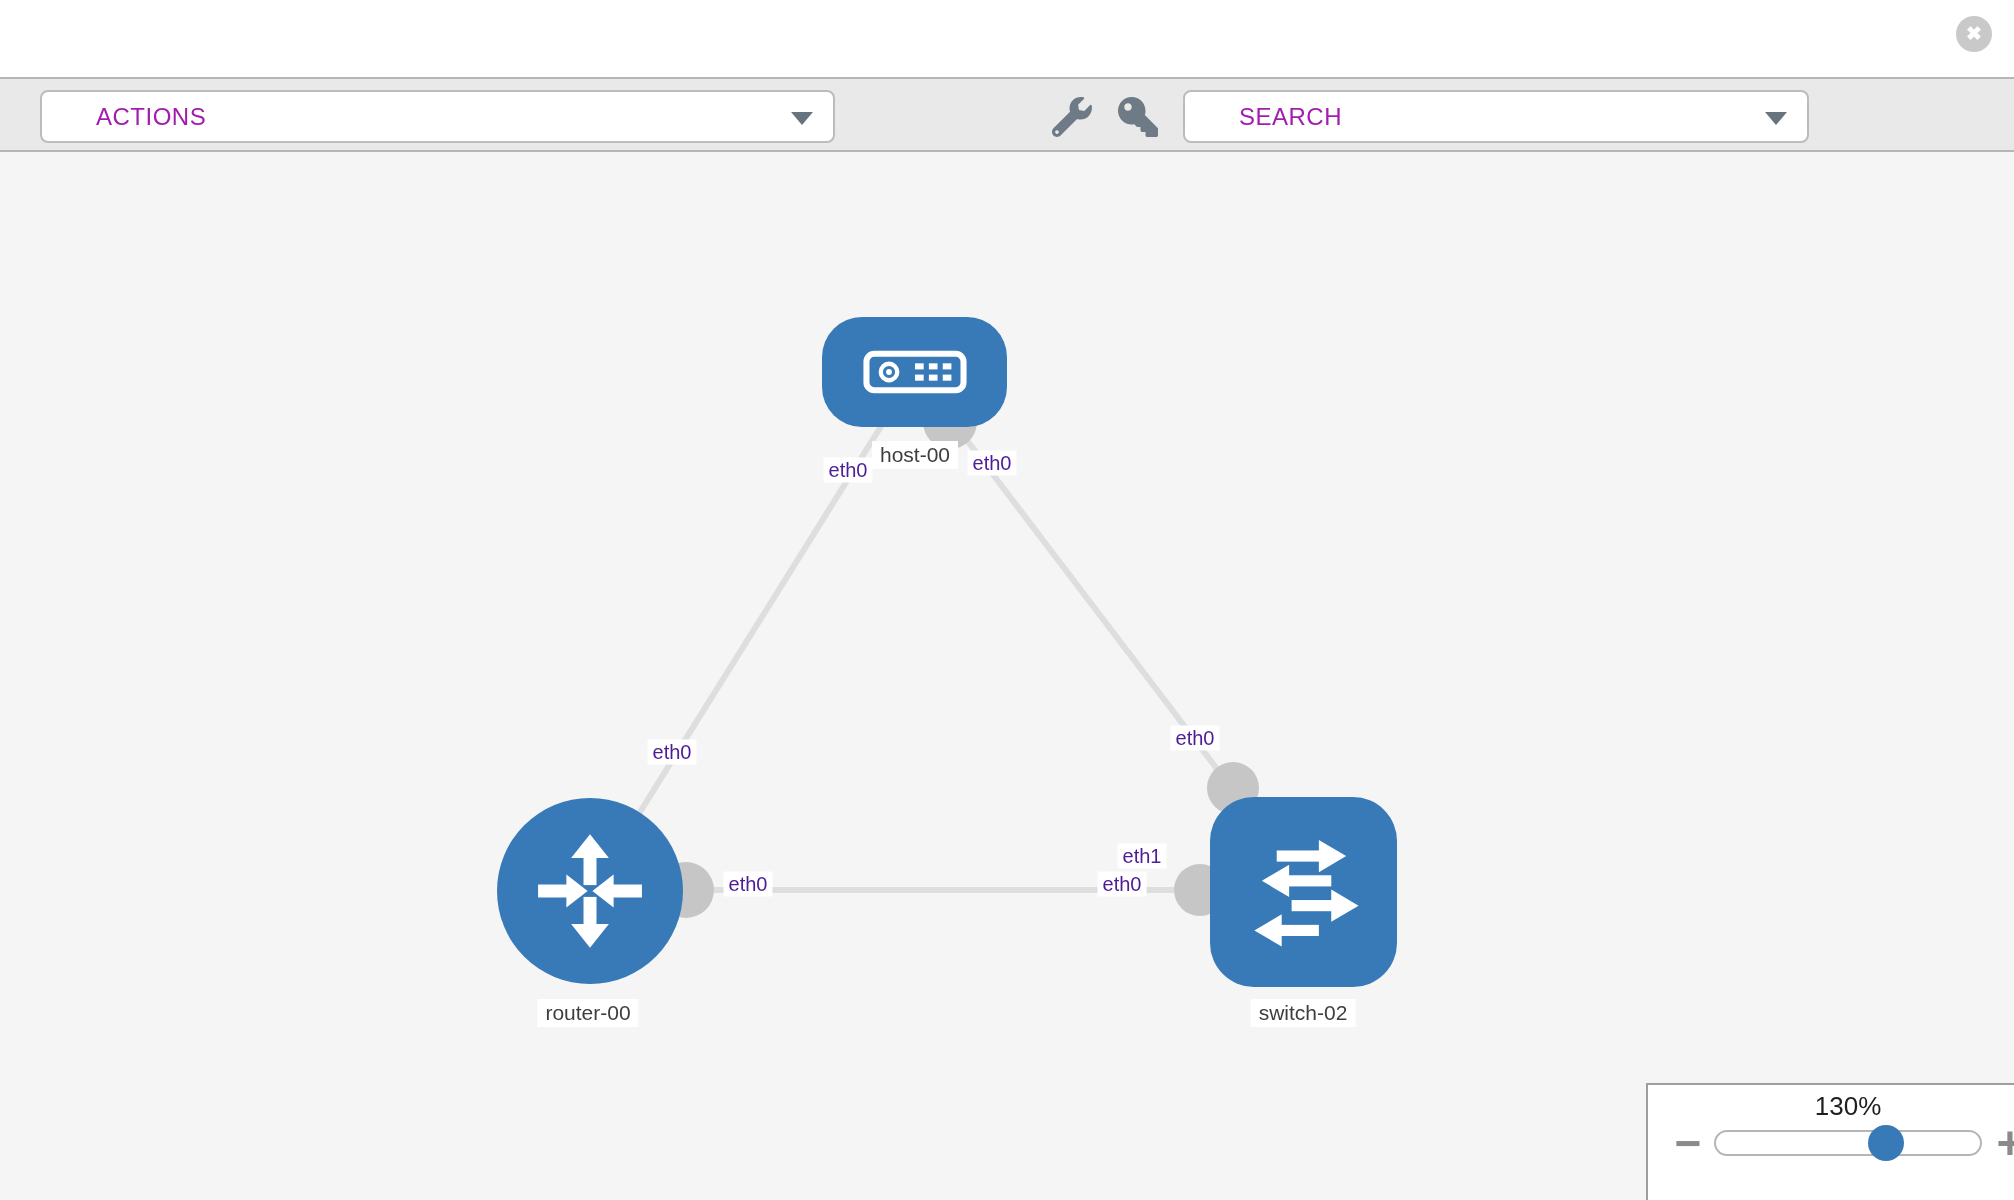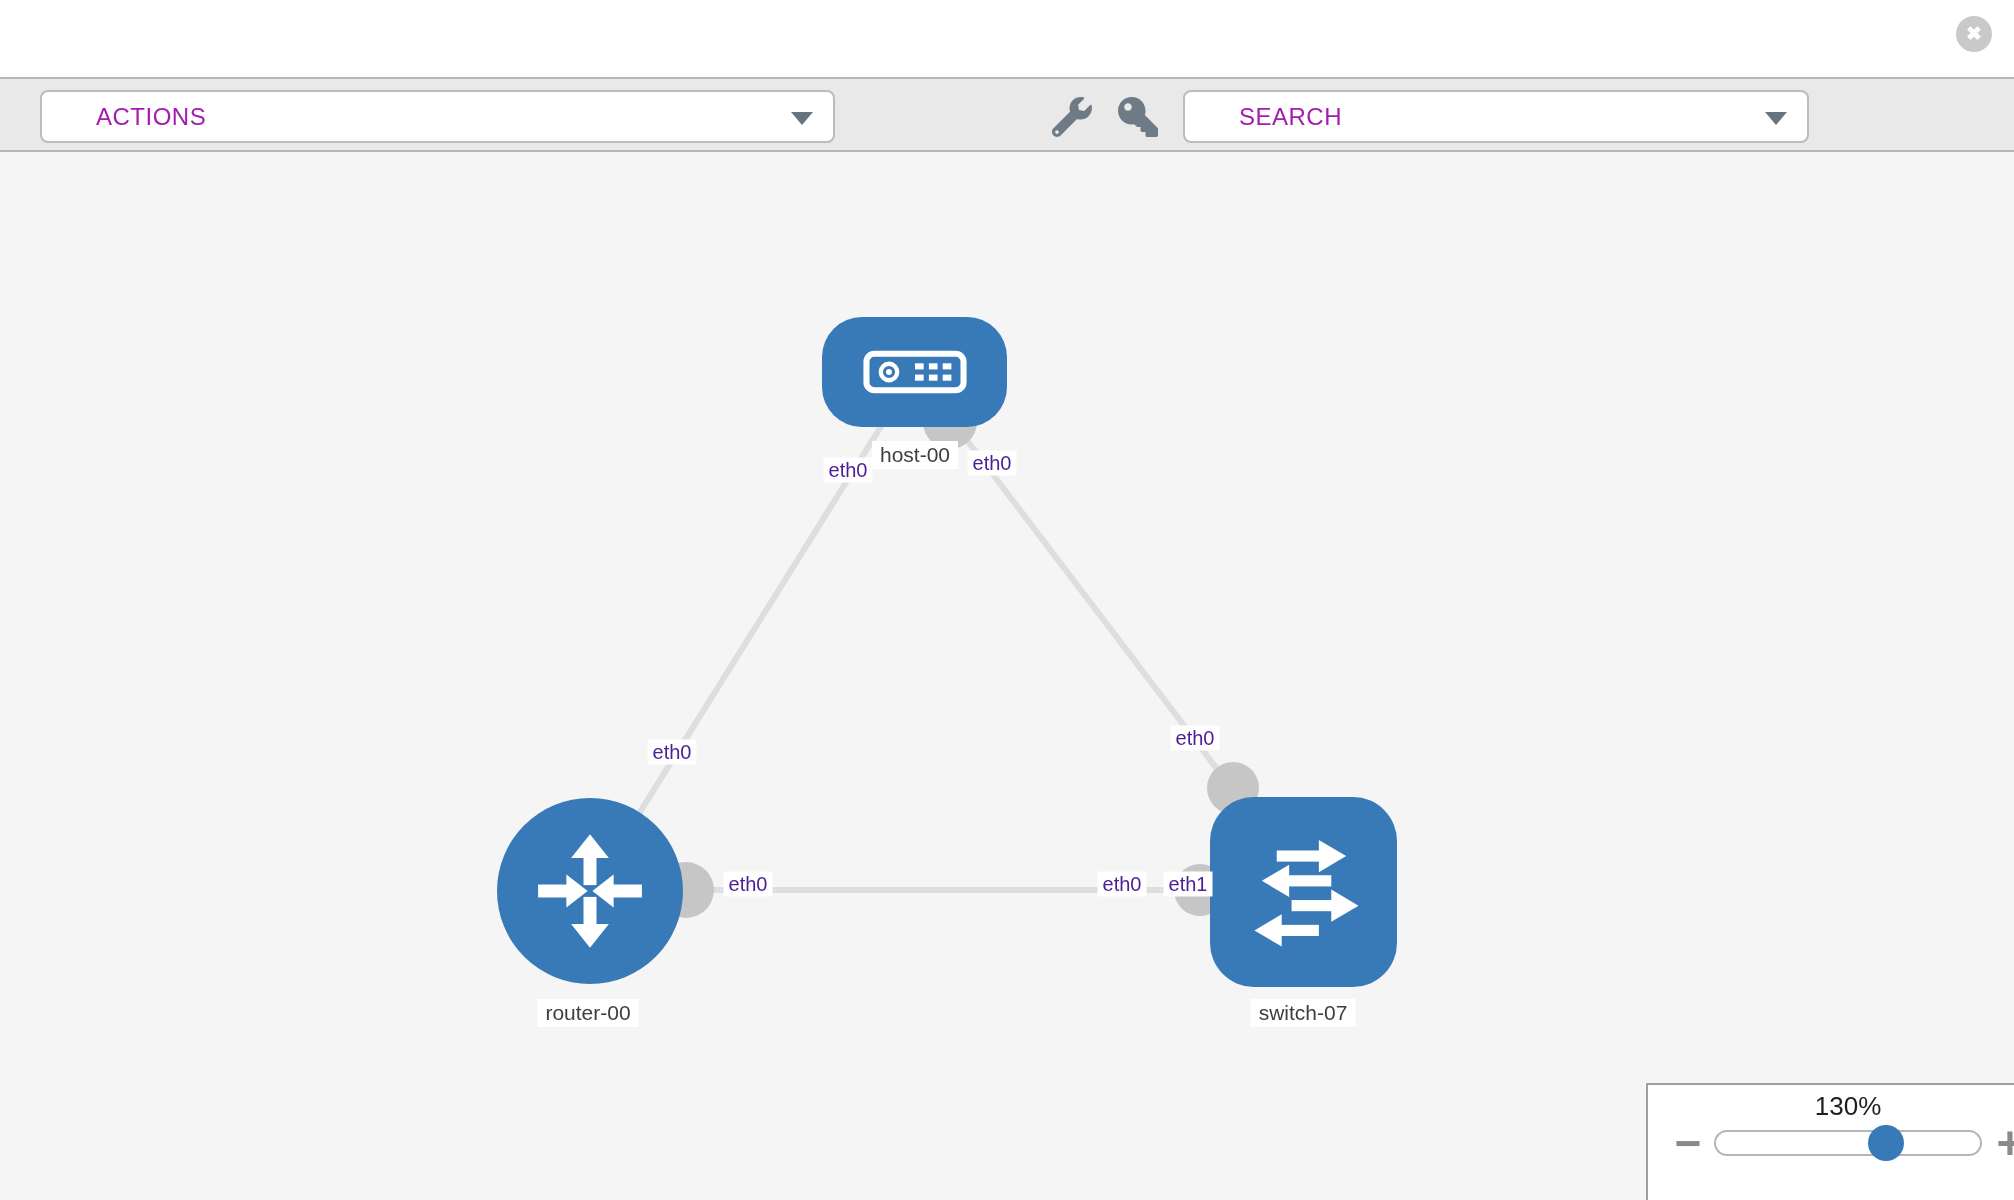--- a/index.html
+++ b/index.html
@@ -155,29 +155,29 @@
           <polygon points="38,28 38,54 16,41"></polygon>
         <rect x="40" y="56.5" width="34" height="9"></rect>
           <polygon points="72,48 72,74 94,61"></polygon>
         <rect x="28" y="76.5" width="34" height="9"></rect>
           <polygon points="32,68 32,94 10,81"></polygon>
       </svg>
     </div>
 
     <div class="nlabel" style="left:915px; top:303px;">host-00</div>
     <div class="nlabel" style="left:588px; top:861px;">router-00</div>
-    <div class="nlabel" style="left:1303px; top:861px;">switch-07</div>
+    <div class="nlabel" style="left:1303px; top:861px;">switch-02</div>
 
     <div class="ilabel" style="left:848px; top:318px;">eth0</div>
     <div class="ilabel" style="left:992px; top:311px;">eth0</div>
     <div class="ilabel" style="left:672px; top:600px;">eth0</div>
     <div class="ilabel" style="left:1195px; top:586px;">eth0</div>
     <div class="ilabel" style="left:748px; top:732px;">eth0</div>
     <div class="ilabel" style="left:1122px; top:732px;">eth0</div>
-    <div class="ilabel" style="left:1142px; top:732px;margin-left:46px;">eth1</div>
+    <div class="ilabel" style="left:1142px; top:704px;">eth1</div>
 
     <div class="zoom-panel">
       <div class="zoom-level">130%</div>
       <span class="zoom-minus">−</span>
       <div class="zoom-track">
         <div class="zoom-thumb"></div>
       </div>
       <span class="zoom-plus">+</span>
     </div>
 

